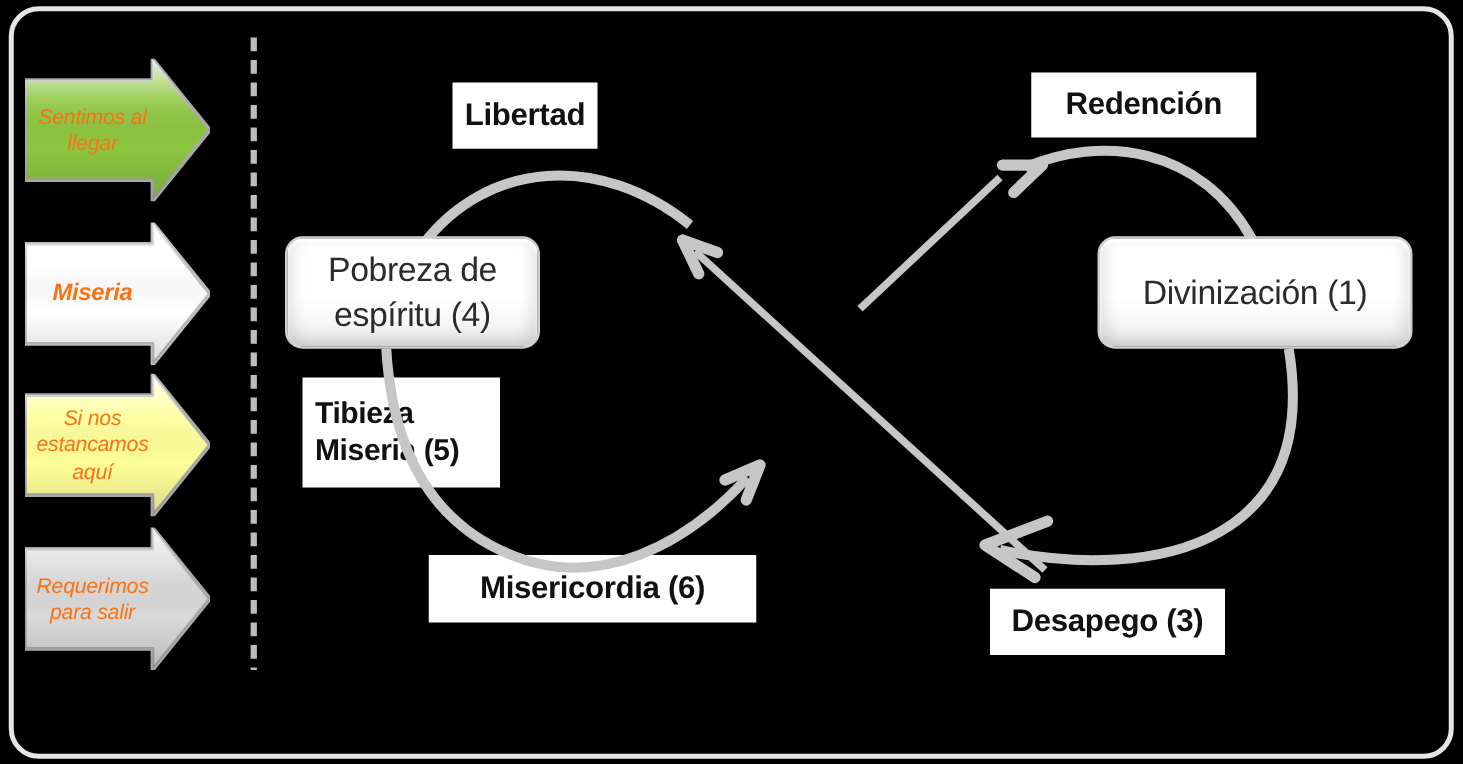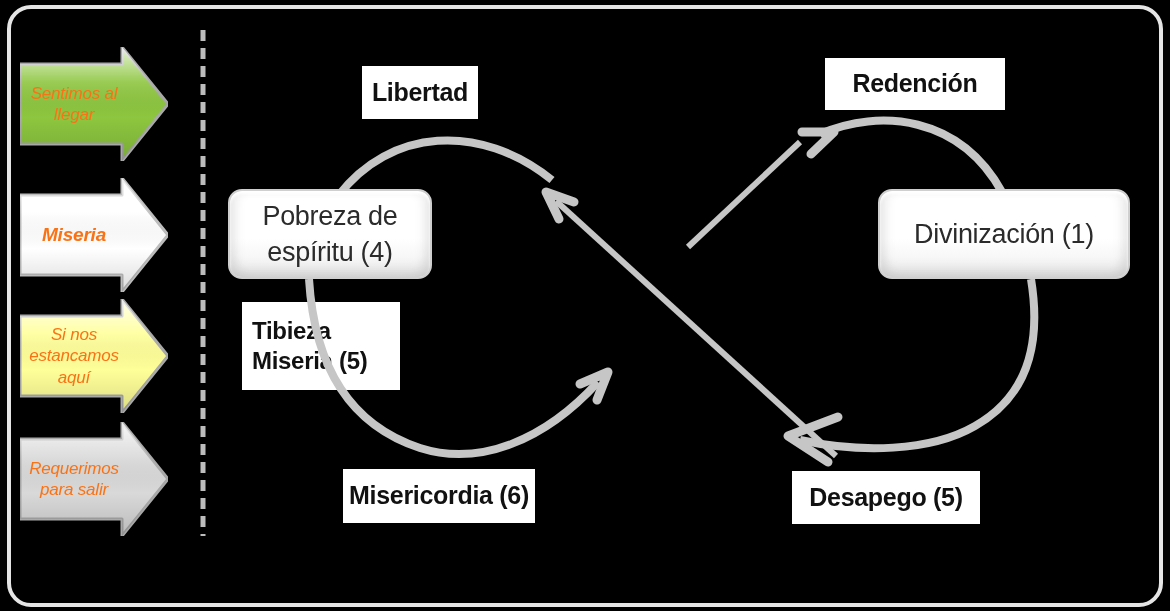--- a/index.html
+++ b/index.html
@@ -43,22 +43,22 @@
 </style>
 </head>
 <body>
 
 <div class="slide">
 
   <div class="lbl" style="left:362px;top:66px;width:116px;height:53px">Libertad</div>
   <div class="lbl" style="left:825px;top:58px;width:180px;height:52px">Redención</div>
   <div class="lbl left" style="left:242px;top:302px;width:158px;height:88px">Tibieza
 Miseria (5)</div>
-  <div class="lbl" style="left:343px;top:469px;width:192px;height:54px">Misericordia (6)</div>
-  <div class="lbl" style="left:792px;top:471px;width:188px;height:53px">Desapego (5)</div>
+  <div class="lbl" style="left:343px;top:444px;width:262px;height:54px">Misericordia (6)</div>
+  <div class="lbl" style="left:792px;top:471px;width:188px;height:53px">Desapego (3)</div>
 
   <svg class="art" width="1170" height="611" viewBox="0 0 1170 611">
     <defs>
       <linearGradient id="bevel" x1="0" y1="0" x2="0" y2="1">
         <stop offset="0%" stop-color="rgba(255,255,255,0.8)"></stop>
         <stop offset="30%" stop-color="rgba(255,255,255,0.12)"></stop>
         <stop offset="62%" stop-color="rgba(0,0,0,0)"></stop>
         <stop offset="100%" stop-color="rgba(0,0,0,0.14)"></stop>
       </linearGradient>
     </defs>

